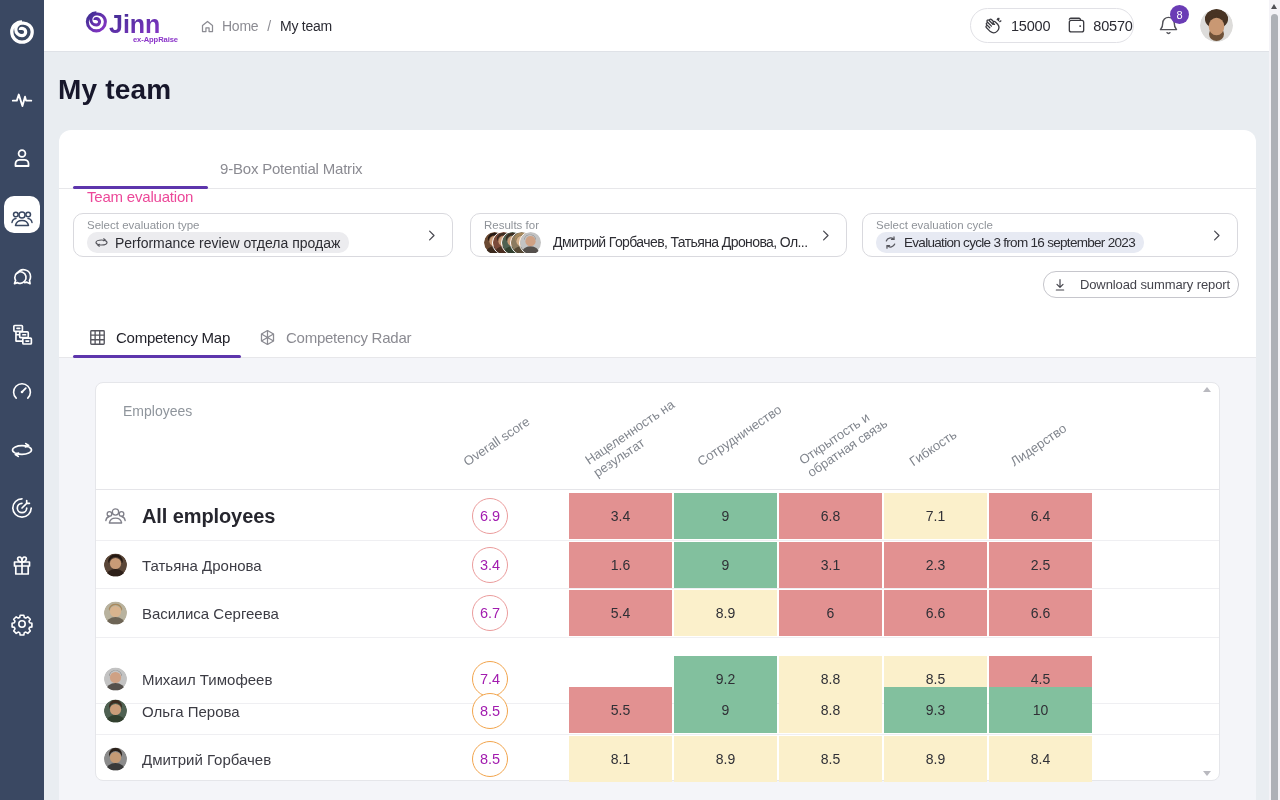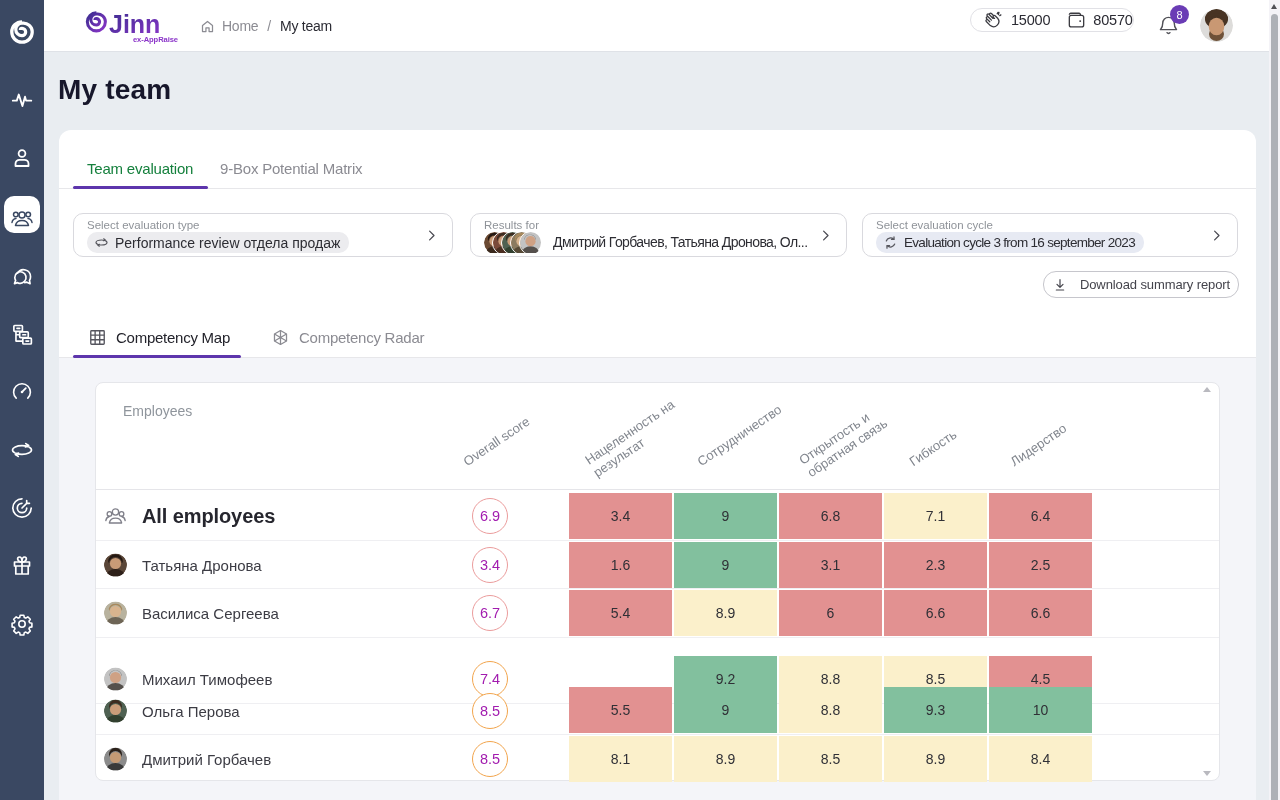--- a/index.html
+++ b/index.html
@@ -8,33 +8,33 @@
 
 .sidebar { position:absolute; left:0; top:0; width:44px; height:800px; background:#3a4862; z-index:30; }
 .sb-ic { position:absolute; left:50%; transform:translate(-50%,-50%); }
 .sb-active { position:absolute; left:4px; top:196px; width:36px; height:37px; background:#fff; border-radius:10px; }
 
 .header { position:absolute; left:44px; top:0; width:1226px; height:52px; background:#fff; border-bottom:1px solid #dfe2e7; z-index:20; }
 .logo { position:absolute; left:40px; top:8px; }
 .crumb { position:absolute; left:156px; top:0; height:52px; display:flex; align-items:center; font-size:14px; letter-spacing:-0.25px; color:#8c8c93; }
 .crumb .sep { margin:0 9px; color:#8c8c93; }
 .crumb .cur { color:#2b2b33; }
-.stats { position:absolute; left:926px; top:8px; width:164px; height:24px; border:1px solid #e1e1e6; border-radius:18px; display:flex; align-items:center; padding:0 12px; gap:6px; }
+.stats { position:absolute; left:926px; top:8px; width:164px; height:35px; border:1px solid #e1e1e6; border-radius:18px; display:flex; align-items:center; padding:0 12px; gap:6px; }
 .stats span { font-size:14.5px; color:#2b2b33; letter-spacing:-0.2px; }
 .stats svg { flex-shrink:0; }
 .bell { position:absolute; left:1113px; top:14px; }
 .badge { position:absolute; left:1126px; top:5px; width:19px; height:19px; border-radius:50%; background:#6a3cb5; color:#fff; font-size:11px; display:flex; align-items:center; justify-content:center; }
 .hdr-avatar { position:absolute; left:1156px; top:9px; width:33px; height:33px; border-radius:50%; overflow:hidden; }
 
 .title { position:absolute; left:58px; top:74px; font-size:28px; font-weight:700; color:#17172b; letter-spacing:0.2px; }
 
 .card { position:absolute; left:59px; top:130px; width:1197px; height:670px; background:#fff; border-radius:12px 12px 0 0; }
 .tabbar1 { position:absolute; left:0; top:0; width:100%; height:59px; border-bottom:1px solid #e7e7ea; }
 .tab1 { position:absolute; top:0; height:59px; display:flex; align-items:flex-end; padding-bottom:12px; font-size:15px; letter-spacing:-0.2px; }
-.t1a { left:28px; color:#15803d; font-weight:500; }
+.t1a { left:28px; color:#ec4899; font-weight:500;margin-top:28px; }
 .t1b { left:161px; color:#8b8b92; }
 .ul1 { position:absolute; left:14px; top:56px; width:135px; height:3px; background:#5d35ac; border-radius:2px; }
 
 .fbox { position:absolute; top:83px; height:44px; border:1px solid #d9d9de; border-radius:10px; background:#fff; }
 .fb1 { left:14px; width:380px; }
 .fb2 { left:411px; width:377px; }
 .fb3 { left:803px; width:376px; }
 .flabel { position:absolute; left:13px; top:5px; font-size:11.5px; color:#8f9399; }
 .fchev { position:absolute; right:13px; top:14px; }
 .chip { position:absolute; left:13px; top:18px; height:21px; border-radius:10px; display:flex; align-items:center; gap:6px; padding:0 9px 0 7px; font-size:14px; color:#2d2d33; }
@@ -43,21 +43,21 @@
 .avstack { position:absolute; left:12px; top:17px; display:flex; }
 .avstack .av { width:24px; height:24px; border-radius:50%; border:1.5px solid #fff; margin-left:-15px; position:relative; overflow:hidden; }
 .avstack .av:first-child { margin-left:0; }
 .fb2-text { position:absolute; left:82px; top:20px; font-size:14px; letter-spacing:-0.6px; color:#2d2d33; white-space:nowrap; }
 
 .dl { position:absolute; left:984px; top:141px; width:196px; height:27px; border:1px solid #c6c6cc; border-radius:13px; background:#fff; display:flex; align-items:center; justify-content:center; gap:12px; font-size:13px; letter-spacing:-0.1px; color:#44444c; }
 
 .tabbar2 { position:absolute; left:0; top:180px; width:100%; height:48px; border-bottom:1px solid #e7e7ea; }
 .tab2 { position:absolute; top:7px; height:41px; display:flex; align-items:center; gap:9px; font-size:15px; letter-spacing:-0.25px; }
 .t2a { left:29px; color:#23232b; font-weight:500; }
-.t2b { left:212px; color:#8b8b92; }
+.t2b { left:199px; color:#8b8b92; }
 .ul2 { position:absolute; left:14px; top:45px; width:168px; height:3px; background:#5d35ac; border-radius:2px; }
 
 .inner { position:absolute; left:0; top:228px; width:100%; height:442px; background:#f4f5f9; }
 
 .panel { position:absolute; left:36px; top:24px; width:1125px; height:399px; background:#fff; border:1px solid #e5e6ea; border-radius:8px; }
 .emp-h { position:absolute; left:27px; top:20px; font-size:14px; color:#8f959c; }
 .hline { position:absolute; left:0; top:106px; width:100%; height:1px; background:#e5e5e9; }
 .rot { position:absolute; transform:rotate(-34deg); transform-origin:left bottom; font-size:13px; color:#80858d; white-space:nowrap; line-height:15px; }
 
 .row { position:absolute; left:0; width:100%; height:48.6px; }

